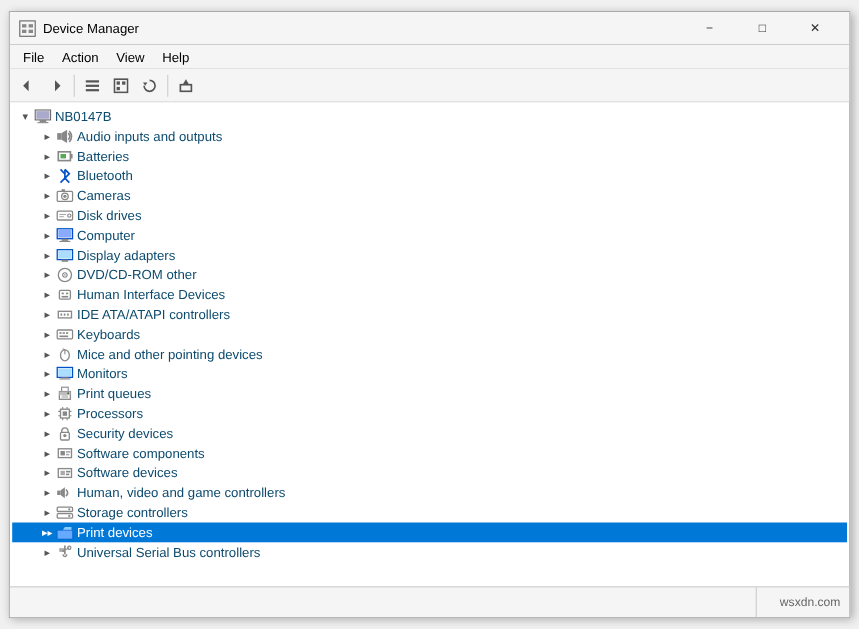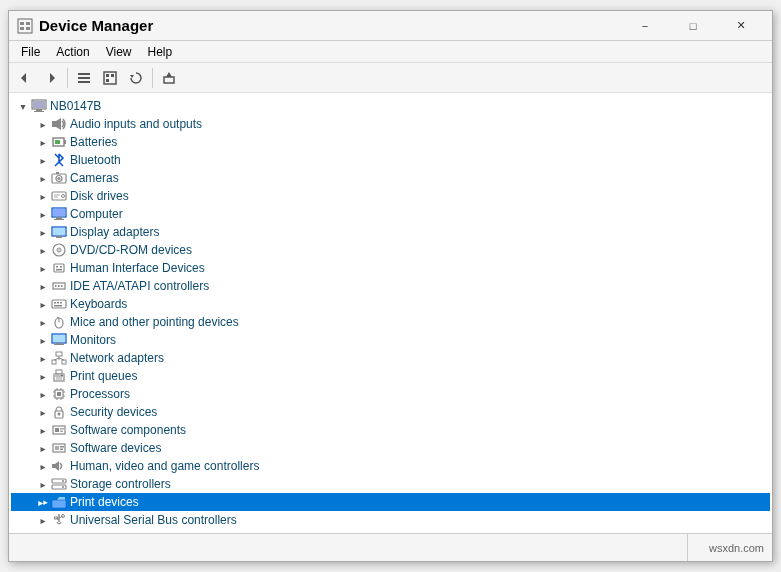--- a/index.html
+++ b/index.html
@@ -34,22 +34,22 @@
     .title-bar-icon {
       width: 16px;
       height: 16px;
       margin-right: 6px;
       display: flex;
       align-items: center;
       justify-content: center;
     }
     .title-bar-text {
       flex: 1;
-      font-size: 15px;
-      font-weight: bold;
+      font-size: 12px;
+      font-weight: normal;
     }
     .title-bar-controls {
       display: flex;
       gap: 2px;
     }
     .title-btn {
       width: 46px;
       height: 30px;
       border: none;
       background: transparent;
@@ -362,21 +362,21 @@
 
       <div class="tree-item indent-2">
         <div class="expand-btn chevron-right"></div>
         <div class="item-icon">
           <svg width="16" height="14" viewBox="0 0 16 14">
             <circle cx="8" cy="7" r="6" fill="none" stroke="#888" stroke-width="1.2"></circle>
             <circle cx="8" cy="7" r="2" fill="none" stroke="#888" stroke-width="1"></circle>
             <circle cx="8" cy="7" r="0.7" fill="#888"></circle>
           </svg>
         </div>
-        <span class="item-text">DVD/CD-ROM devices</span>
+        <span class="item-text">DVD/CD-ROM other</span>
       </div>
 
       <div class="tree-item indent-2">
         <div class="expand-btn chevron-right"></div>
         <div class="item-icon">
           <svg width="16" height="14" viewBox="0 0 16 14">
             <rect x="3" y="3" width="10" height="8" rx="1" fill="none" stroke="#888" stroke-width="1.2"></rect>
             <rect x="5" y="5" width="2" height="1.5" fill="#888"></rect>
             <rect x="9" y="5" width="2" height="1.5" fill="#888"></rect>
             <rect x="5" y="8" width="6" height="1.5" fill="#888"></rect>
@@ -430,34 +430,20 @@
           <svg width="16" height="14" viewBox="0 0 16 14">
             <rect x="1" y="1" width="14" height="9" fill="none" stroke="#0050c8" stroke-width="1.2"></rect>
             <rect x="2" y="2" width="12" height="7" fill="#adf"></rect>
             <rect x="5" y="10" width="6" height="1" fill="#888"></rect>
             <rect x="3" y="11" width="10" height="1" fill="#888"></rect>
           </svg>
         </div>
         <span class="item-text">Monitors</span>
       </div>
 
-      <div class="tree-item indent-2">
-        <div class="expand-btn chevron-right"></div>
-        <div class="item-icon">
-          <svg width="16" height="14" viewBox="0 0 16 14">
-            <rect x="5" y="1" width="6" height="4" fill="none" stroke="#888" stroke-width="1"></rect>
-            <rect x="1" y="9" width="4" height="4" fill="none" stroke="#888" stroke-width="1"></rect>
-            <rect x="11" y="9" width="4" height="4" fill="none" stroke="#888" stroke-width="1"></rect>
-            <line x1="8" y1="5" x2="8" y2="9" stroke="#888" stroke-width="1"></line>
-            <line x1="3" y1="9" x2="8" y2="7" stroke="#888" stroke-width="1"></line>
-            <line x1="13" y1="9" x2="8" y2="7" stroke="#888" stroke-width="1"></line>
-          </svg>
-        </div>
-        <span class="item-text">Network adapters</span>
-      </div>
 
       <div class="tree-item indent-2">
         <div class="expand-btn chevron-right"></div>
         <div class="item-icon">
           <svg width="16" height="14" viewBox="0 0 16 14">
             <rect x="3" y="5" width="10" height="7" fill="none" stroke="#888" stroke-width="1.2"></rect>
             <rect x="5" y="1" width="6" height="4" fill="none" stroke="#888" stroke-width="1"></rect>
             <rect x="5" y="8" width="6" height="3" fill="#ccc"></rect>
             <rect x="3" y="5" width="10" height="3" fill="#bbb"></rect>
             <circle cx="11" cy="6.5" r="0.8" fill="#555"></circle>

